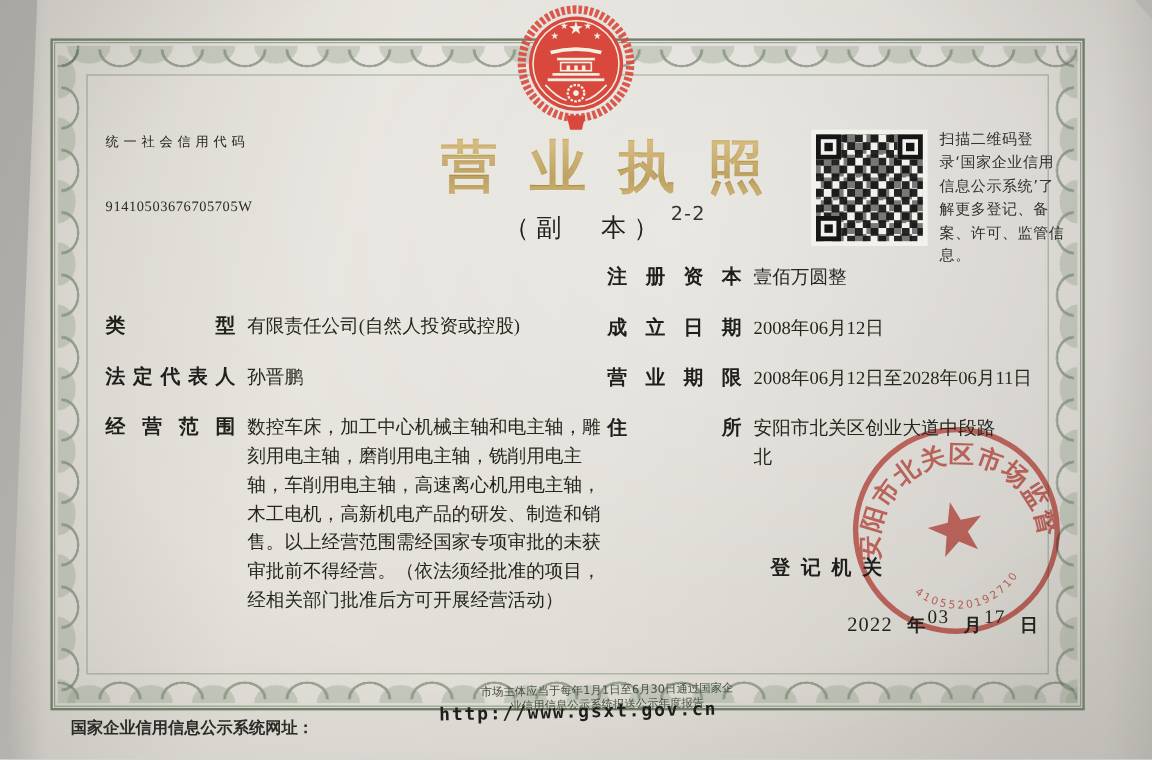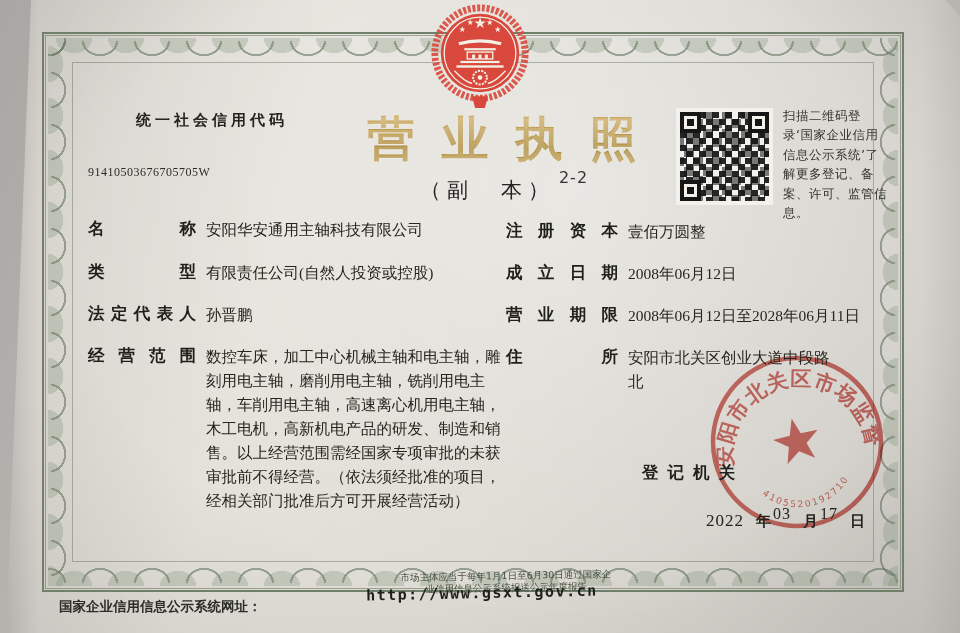--- a/index.html
+++ b/index.html
@@ -36,21 +36,21 @@
   .orn.v{top:4px;bottom:4px;width:27px;background-repeat:repeat-y;
     background-image:
       radial-gradient(ellipse 25px 30px at 0 50%,rgba(128,146,122,.30) 0 60%,rgba(128,146,122,0) 61%),
       radial-gradient(ellipse 25px 30px at 0 50%,rgba(90,108,86,0) 0 52%,rgba(90,108,86,.55) 53% 60%,rgba(90,108,86,0) 61%);
     background-size:27px 52px,27px 52px;background-position:0 0,3px 26px;}
   .orn.left{left:4px;}
   .orn.right{right:4px;transform:scaleX(-1);}
   
   .abs{position:absolute;z-index:3;}
   .serif{font-family:"Liberation Serif","DejaVu Serif",serif;}
-  .credit-label{left:88px;top:111px;font-size:15px;font-weight:700;letter-spacing:4px;color:#24241f;margin-left:48px;}
+  .credit-label{left:88px;top:111px;font-size:11px;font-weight:400;letter-spacing:4px;color:#24241f;}
   .credit-code{left:88px;top:136px;font-size:12px;letter-spacing:.5px;color:#2a2a25;margin-top:29px;}
   .title{left:292px;top:108px;width:420px;text-align:center;
     font-size:47px;font-weight:700;letter-spacing:27px;text-indent:27px;
     color:#b5923e;
     background:linear-gradient(180deg,#d3b268,#a8842f 65%,#c5a355);
     -webkit-background-clip:text;background-clip:text;-webkit-text-fill-color:transparent;
     text-shadow:0 1px 1px rgba(255,255,255,.25);}
   .subtitle{left:292px;top:174px;width:420px;text-align:center;font-size:21px;color:#222;letter-spacing:6px;}
   .subtitle sup{font-size:16px;letter-spacing:1px;position:relative;top:-6px;left:4px;color:#333;}
   
@@ -133,23 +133,20 @@
   <div class="abs subtitle"><span class="serif">（副　本）</span><sup>2-2</sup></div>
 
   <div class="abs qr">
     <div class="mod"></div>
     <div class="finder tl"></div>
     <div class="finder tr"></div>
     <div class="finder bl"></div>
   </div>
   <div class="abs qr-note">扫描二维码登录‘国家企业信用信息公示系统’了解更多登记、备案、许可、监管信息。</div>
 
-  <div class="row" style="left:88px;top:218px;">
-    <span class="lab">名称</span><span class="val serif">安阳华安通用主轴科技有限公司</span>
-  </div>
   <div class="row" style="left:88px;top:303px;">
     <span class="lab">法定代表人</span><span class="val serif">孙晋鹏</span>
   </div>
   <div class="row" style="left:88px;top:261px;">
     <span class="lab">类型</span><span class="val serif">有限责任公司(自然人投资或控股)</span>
   </div>
   <div class="row" style="left:88px;top:345px;">
     <span class="lab">经营范围</span><span class="val serif">数控车床，加工中心机械主轴和电主轴，雕刻用电主轴，磨削用电主轴，铣削用电主轴，车削用电主轴，高速离心机用电主轴，木工电机，高新机电产品的研发、制造和销售。以上经营范围需经国家专项审批的未获审批前不得经营。（依法须经批准的项目，经相关部门批准后方可开展经营活动）</span>
   </div>
 

